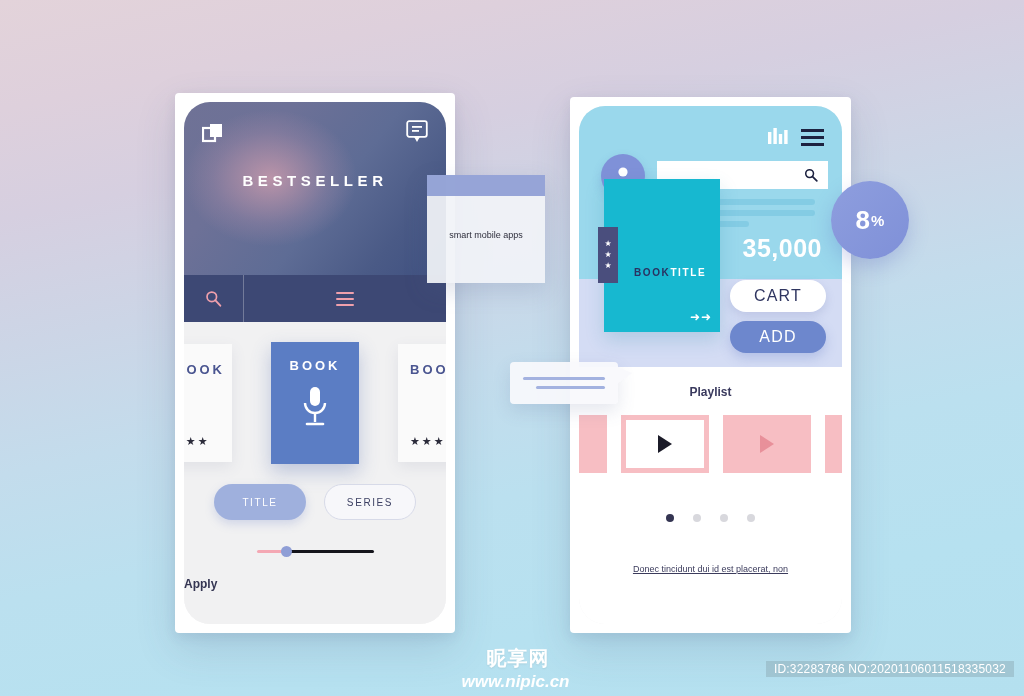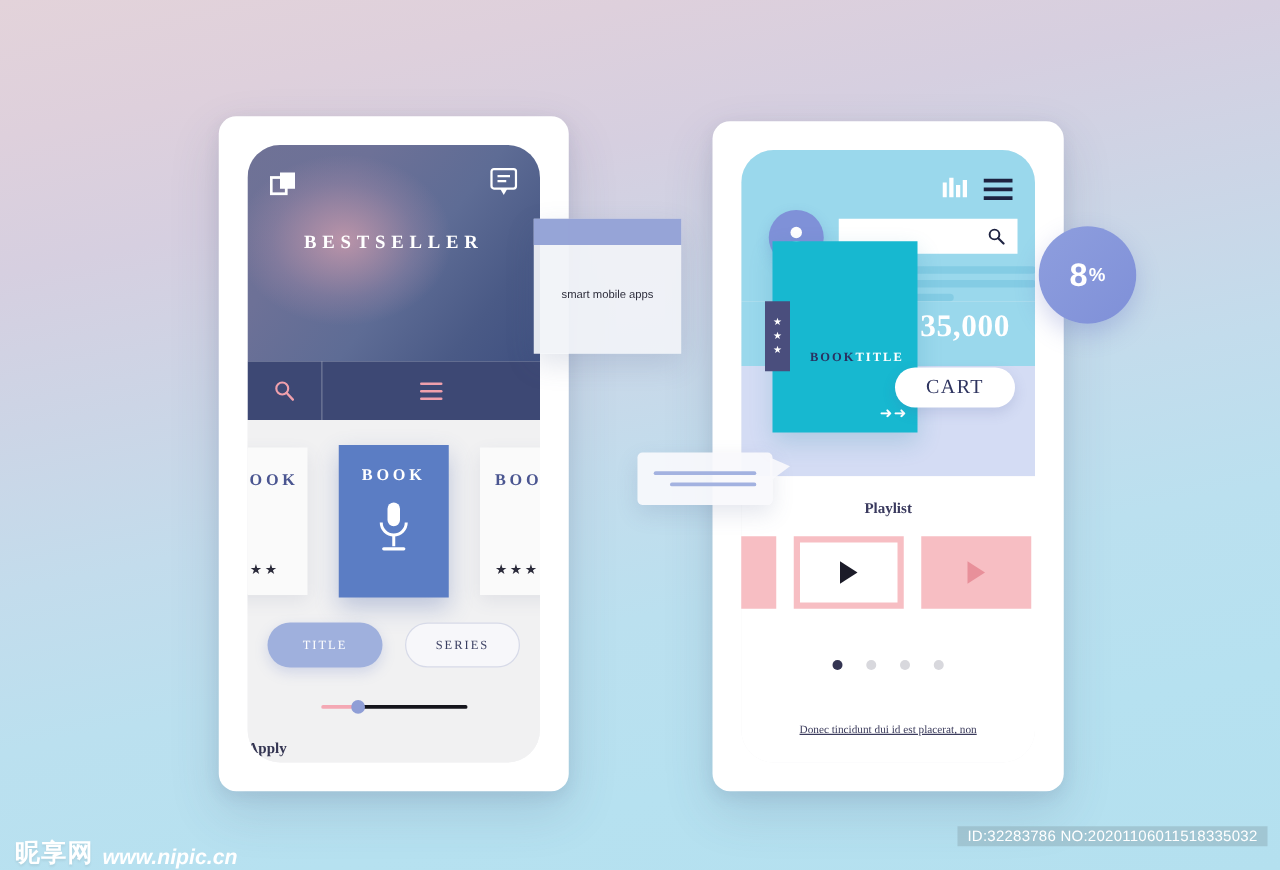--- a/index.html
+++ b/index.html
@@ -18,25 +18,24 @@
         #ccd5e6 38%,
         #c3dcec 52%,
         #bbe0ef 66%,
         #b6e1f0 82%,
         #b4e0ef 100%);
   }
 
   
   .phone {
     position: absolute;
-    border-radius: 14px;
+    border-radius: 4px;
     background: #ffffff;
-    padding: 23px;
+    padding: 9px;
     box-shadow: 0 16px 40px rgba(70,80,120,0.16), 0 4px 12px rgba(70,80,120,0.10);
-    font-family: Liberation Serif, serif;
   }
   .screen {
     width: 100%; height: 100%;
     border-radius: 26px;
     overflow: hidden;
     position: relative;
     background: #f4f4f5;
   }
 
   #phone-left  { left: 175px; top: 93px;  width: 280px; height: 540px; }
@@ -258,21 +257,21 @@
     display: flex; align-items: center; justify-content: center;
     color: #fff; font-weight: 700;
     box-shadow: 0 8px 20px rgba(90,105,190,0.28);
   }
   #discount-badge .num { font-size: 26px; }
   #discount-badge .pct { font-size: 15px; margin-left: 1px; }
 
   
   #watermark {
     position: absolute; left: 0; bottom: 0; width: 1024px; height: 51px;
-    display: flex; align-items: flex-end;
+    display: flex; align-items: center; flex-direction: column;
   }
   #wm-logo {
     margin-left: 12px; color: #fff; font-size: 20px; font-weight: 700;
     letter-spacing: 1px; text-shadow: 0 1px 2px rgba(0,0,0,0.08);
   }
   #wm-url { margin-left: 7px; color: #fff; font-size: 17px; font-style: italic; font-weight: 700; }
   #wm-id {
     position: absolute; right: 10px; top: 16px;
     background: rgba(140,170,180,0.48);
     color: #ffffff; font-size: 12px; padding: 1px 8px; letter-spacing: 0.2px;
@@ -412,20 +411,21 @@
             <span class="mini-star">★</span>
           </div>
           <div id="cover-title">
             <span class="b">BOOK</span><span class="t">TITLE</span>
           </div>
           <div id="cover-arrows">➜➜</div>
         </div>
 
         <div id="price">35,000</div>
         <div class="rbtn" id="btn-cart">CART</div>
+        <div class="rbtn" id="btn-add">ADD</div>
       </div>
 
       <div class="r-bottom">
         <div id="playlist-label">Playlist</div>
 
         <div class="thumbs">
           <div class="thumb" id="thumb-0"></div>
           <div class="thumb" id="thumb-1">
             <span class="inner">
               <span class="play-tri"></span>

